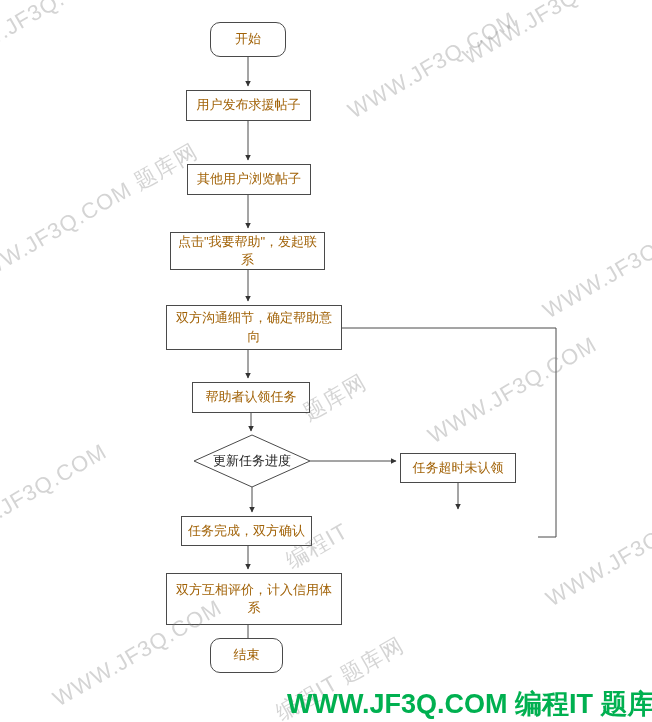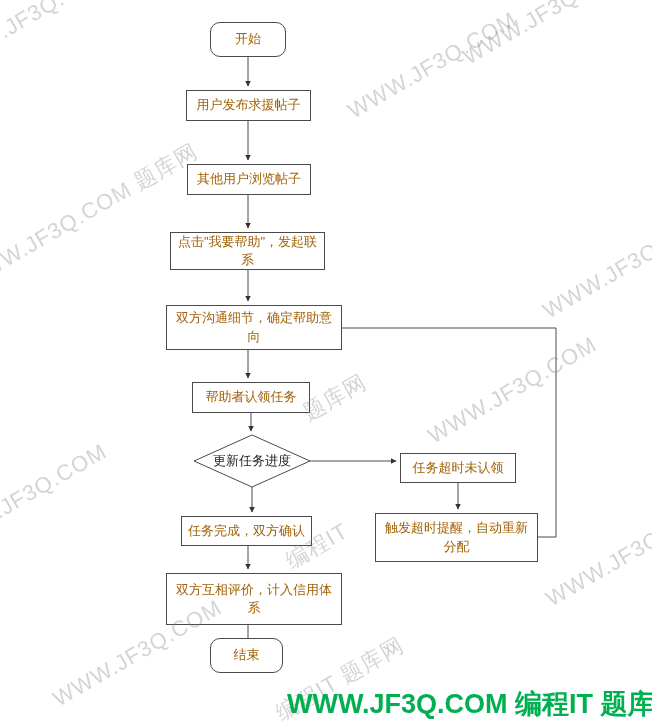--- a/index.html
+++ b/index.html
@@ -80,21 +80,20 @@
   <div class="node" style="left:170px; top:232px; width:155px; height:38px;">点击"我要帮助"，发起联系</div>
 
   <div class="node" style="left:166px; top:305px; width:176px; height:45px;">双方沟通细节，确定帮助意向</div>
 
   <div class="node" style="left:192px; top:382px; width:118px; height:31px;">帮助者认领任务</div>
 
   <div class="diamond-label" style="left:194px; top:435px; width:116px; height:52px;">更新任务进度</div>
 
   <div class="node" style="left:400px; top:446px; width:116px; height:30px;margin-top:7px;">任务超时未认领</div>
 
-  <div class="node" style="left:375px; top:513px; width:163px; height:49px;">触发超时提醒，自动重新分配</div>
 
   <div class="node" style="left:181px; top:516px; width:131px; height:30px;">任务完成，双方确认</div>
 
   <div class="node" style="left:166px; top:573px; width:176px; height:52px;">双方互相评价，计入信用体系</div>
 
   <div class="node rounded" style="left:210px; top:638px; width:73px; height:35px;">结束</div>
 
   <div class="watermark-layer">
     <span class="wm">WWW.JF3Q.COM</span>
     <span class="wm">WWW.JF3Q.COM</span>

